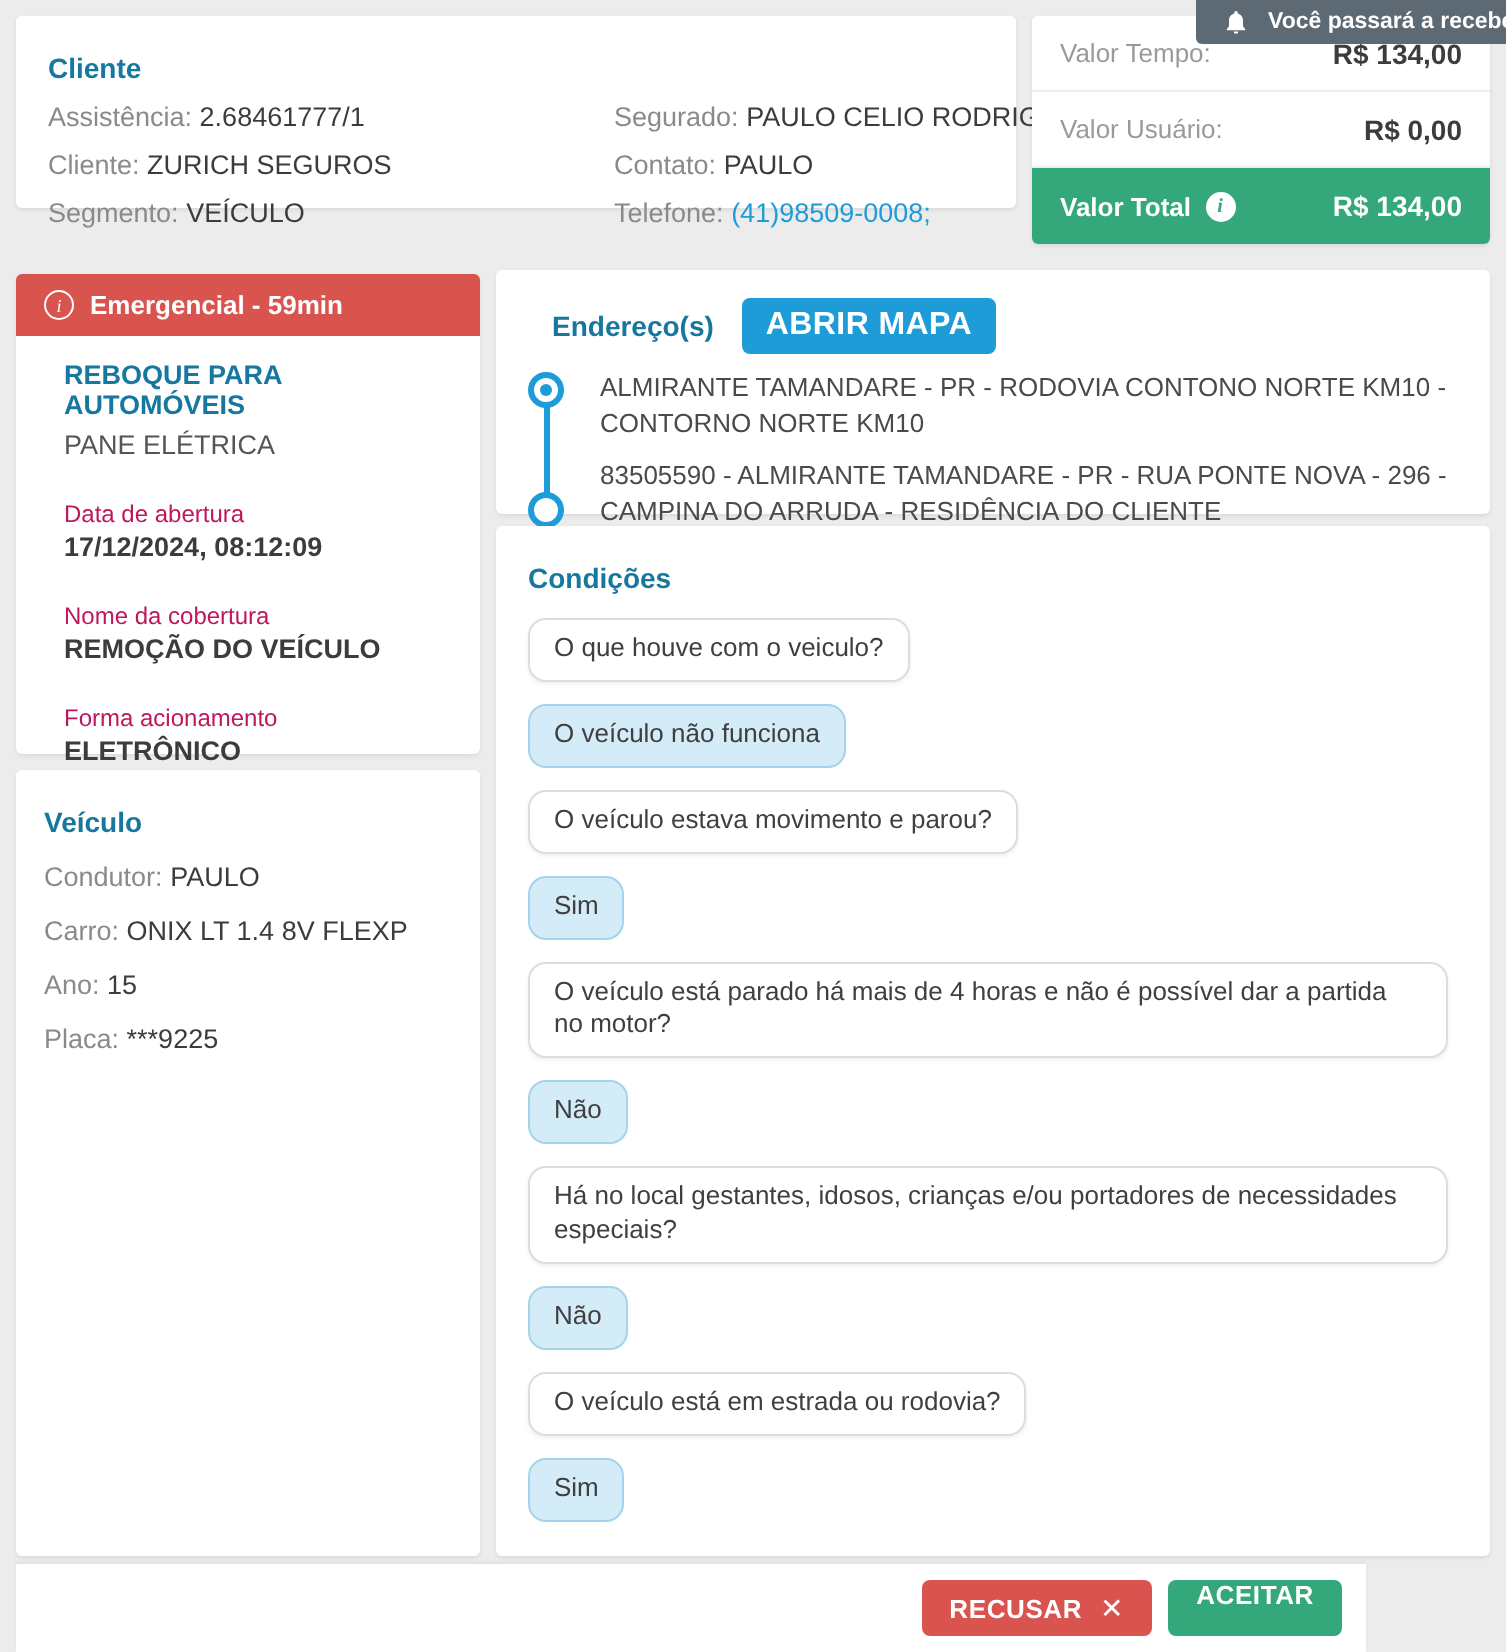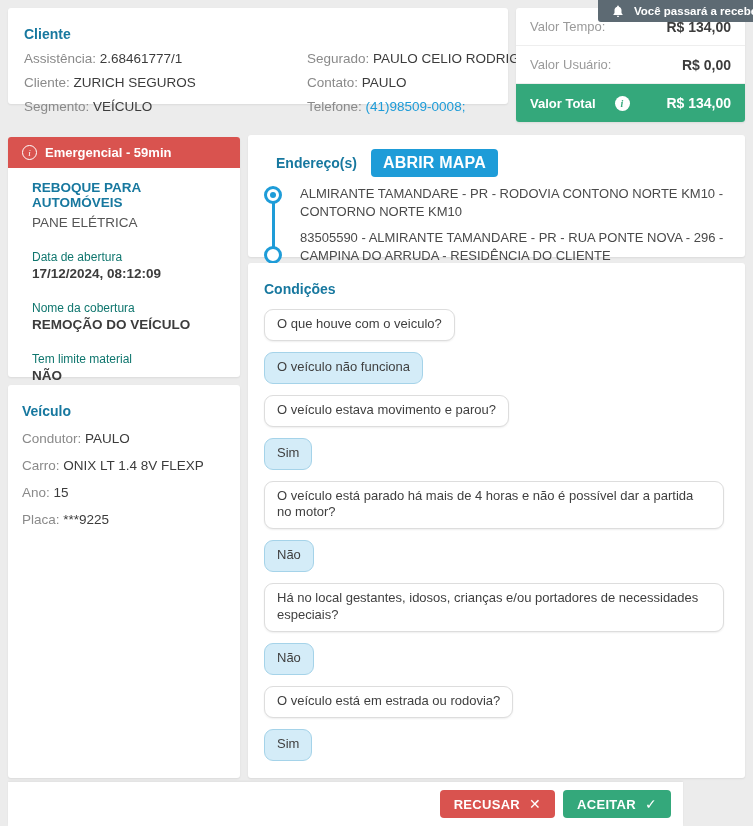--- a/index.html
+++ b/index.html
@@ -35,21 +35,21 @@
 
   
   #valores-card { left:516px; top:8px; width:229px; height:114px; overflow:hidden; }
   .valor-row {
     height:38px; display:flex; align-items:center; justify-content:space-between;
     padding:0 14px; border-bottom:1px solid #eee;text-align:center;
   }
   .valor-row .vlabel { font-size:13px; color:#9a9a9a; }
   .valor-row .vvalue { font-size:14px; font-weight:bold; color:#3c3c3c; }
   .valor-row.total { background:#34a87b; border-bottom:none; }
-  .valor-row.total .vlabel { color:#fff; font-weight:bold; display:flex; align-items:center; gap:19px; }
+  .valor-row.total .vlabel { color:#fff; font-weight:bold; display:flex; align-items:center; gap:7px; }
   .valor-row.total .vvalue { color:#fff; }
   .info-circle {
     width:15px; height:15px; border-radius:50%; background:#fff; color:#34a87b;
     font-size:10px; font-weight:bold; display:inline-flex; align-items:center; justify-content:center;
     font-family:"Liberation Serif", serif; font-style:italic;
   }
 
   
   #toast {
     position:absolute; left:598px; top:0; width:155px; height:22px;
@@ -69,21 +69,21 @@
   .red-header .hdr-label { font-size:13px; font-weight:bold; }
   .info-outline {
     width:15px; height:15px; border-radius:50%; border:1.5px solid #fff; color:#fff;
     font-size:9px; display:inline-flex; align-items:center; justify-content:center;
     font-family:"Liberation Serif", serif; font-style:italic; flex:0 0 auto;
   }
   .service-body { padding:12px 14px 0 24px; }
   .service-name { color:#17789f; font-size:13.5px; font-weight:bold; margin-bottom:5px; }
   .service-problem { color:#555; font-size:13.5px; margin-bottom:12px; }
   .detail-pair { margin-bottom:11px; }
-  .detail-pair .dlabel { color:#0f766e; font-size:12px; margin-bottom:2px;margin-top:20px; }
+  .detail-pair .dlabel { color:#be185d; font-size:12px; margin-bottom:2px;margin-top:20px; }
   .detail-pair .dvalue { color:#3c3c3c; font-size:13.5px; font-weight:bold; }
 
   
   #vehicle-card { left:8px; top:385px; width:232px; height:393px; padding:18px 14px 0 14px; }
   #vehicle-card .fields { margin-top:12px; }
   #vehicle-card .field-line { margin-bottom:12px; }
 
   
   #address-card { left:248px; top:135px; width:497px; height:122px; padding:14px 16px 0 16px; }
   .addr-header { display:flex; align-items:center; gap:14px;margin-left:12px; }
@@ -119,21 +119,21 @@
     display:flex; align-items:center; justify-content:flex-end; gap:8px; padding-right:12px;
     box-shadow:0 -1px 2px rgba(0,0,0,0.05);
   }
   .action-btn {
     border:none; border-radius:4px; color:#fff; font-weight:bold; font-size:13px;
     height:28px; padding:0 14px; display:flex; align-items:center; gap:9px; cursor:pointer;
     letter-spacing:.3px; font-family:"Liberation Sans", sans-serif;
   }
   .action-btn .glyph { font-size:14px; font-weight:normal; }
   #reject-btn { background:#d9534f; }
-  #accept-btn { background:#34a87b; }
+  #accept-btn { background:#34a87b;flex-direction:column; }
 </style>
 </head>
 <body>
 
 <div class="card" id="client-card">
   <div class="blue-heading">Cliente</div>
   <div class="client-cols">
     <div class="client-col left">
       <div class="field-line">
         <span>Assistência:</span>
@@ -200,24 +200,20 @@
   <div class="service-body">
     <div class="service-name">REBOQUE PARA AUTOMÓVEIS</div>
     <div class="service-problem">PANE ELÉTRICA</div>
     <div class="detail-pair">
       <div class="dlabel">Data de abertura</div>
       <div class="dvalue">17/12/2024, 08:12:09</div>
     </div>
     <div class="detail-pair">
       <div class="dlabel">Nome da cobertura</div>
       <div class="dvalue">REMOÇÃO DO VEÍCULO</div>
-    </div>
-    <div class="detail-pair">
-      <div class="dlabel">Tem limite material</div>
-      <div class="dvalue">NÃO</div>
     </div>
     <div class="detail-pair">
       <div class="dlabel">Forma acionamento</div>
       <div class="dvalue">ELETRÔNICO</div>
     </div>
   </div>
 </div>
 
 <div class="card" id="vehicle-card">
   <div class="blue-heading">Veículo</div>

